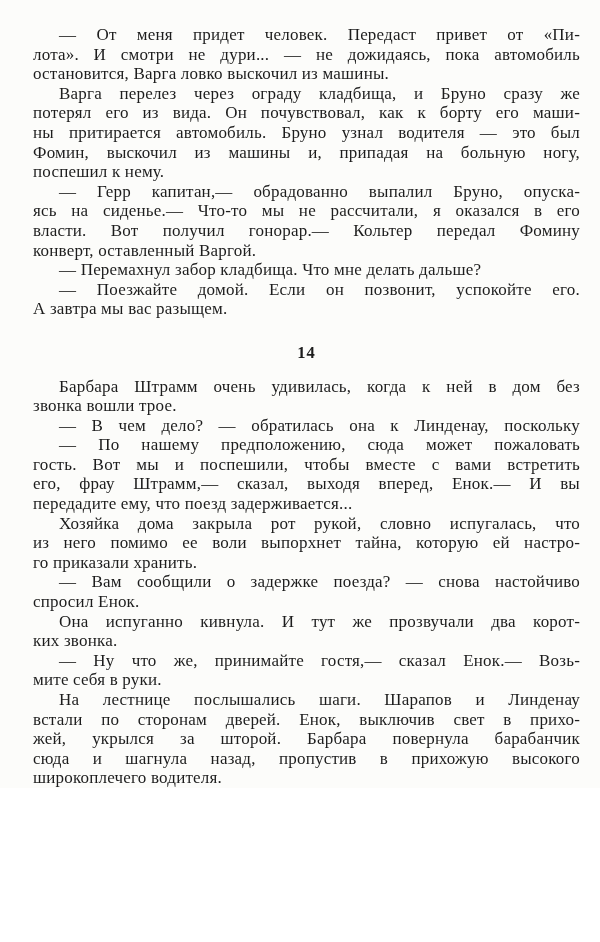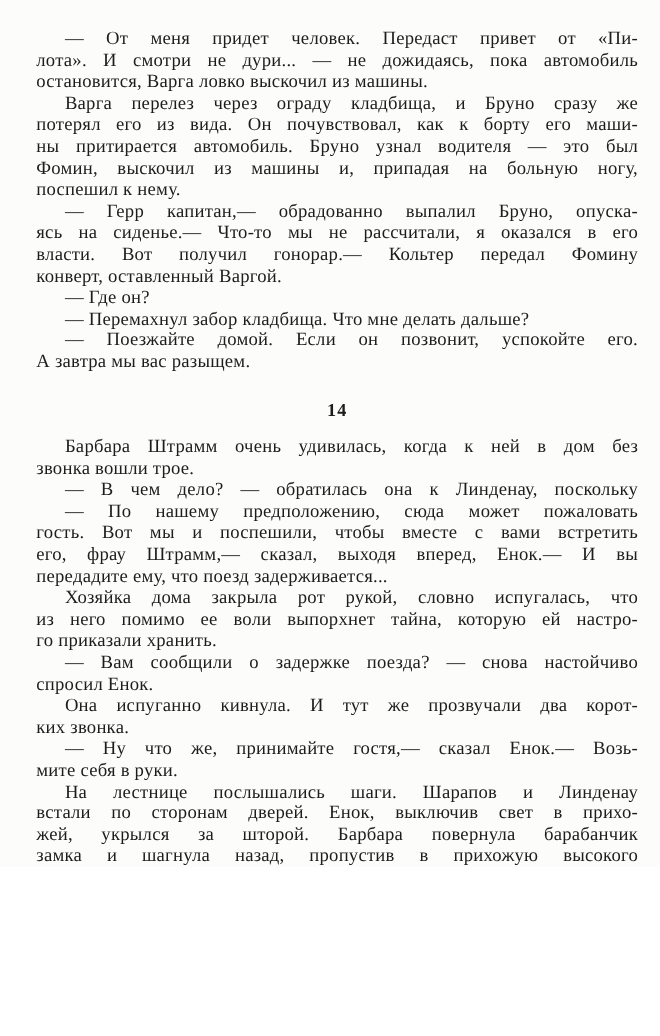--- a/index.html
+++ b/index.html
@@ -75,23 +75,20 @@
         <div class="line">Фомин, выскочил из машины и, припадая на больную ногу,</div>
         <div class="line last">поспешил к нему.</div>
       </div>
       <div class="paragraph">
         <div class="line first">— Герр капитан,— обрадованно выпалил Бруно, опуска-</div>
         <div class="line">ясь на сиденье.— Что-то мы не рассчитали, я оказался в его</div>
         <div class="line">власти. Вот получил гонорар.— Кольтер передал Фомину</div>
         <div class="line last">конверт, оставленный Варгой.</div>
       </div>
       <div class="paragraph">
-        <div class="line first last">— Где он?</div>
-      </div>
-      <div class="paragraph">
         <div class="line first last">— Перемахнул забор кладбища. Что мне делать дальше?</div>
       </div>
       <div class="paragraph">
         <div class="line first">— Поезжайте домой. Если он позвонит, успокойте его.</div>
         <div class="line last">А завтра мы вас разыщем.</div>
       </div>
       <div class="chapter-heading">14</div>
       <div class="paragraph">
         <div class="line first">Барбара Штрамм очень удивилась, когда к ней в дом без</div>
         <div class="line last">звонка вошли трое.</div>
@@ -119,18 +116,18 @@
         <div class="line last">ких звонка.</div>
       </div>
       <div class="paragraph">
         <div class="line first">— Ну что же, принимайте гостя,— сказал Енок.— Возь-</div>
         <div class="line last">мите себя в руки.</div>
       </div>
       <div class="paragraph">
         <div class="line first">На лестнице послышались шаги. Шарапов и Линденау</div>
         <div class="line">встали по сторонам дверей. Енок, выключив свет в прихо-</div>
         <div class="line">жей, укрылся за шторой. Барбара повернула барабанчик</div>
-        <div class="line">замка и шагнула назад, пропустив в прихожую высокого</div>
+        <div class="line">сюда и шагнула назад, пропустив в прихожую высокого</div>
         <div class="line last">широкоплечего водителя.</div>
       </div>
     </div>
   <div class="page-number">190</div>
 </div>
 
 </body></html>

